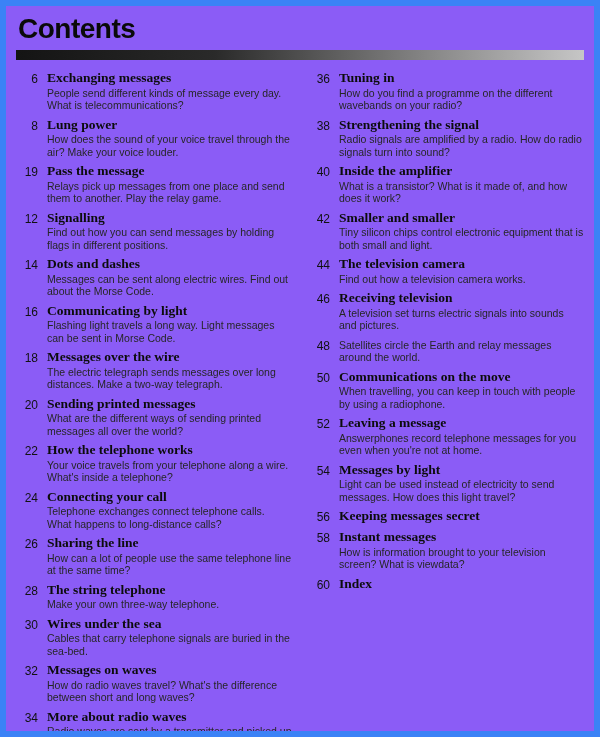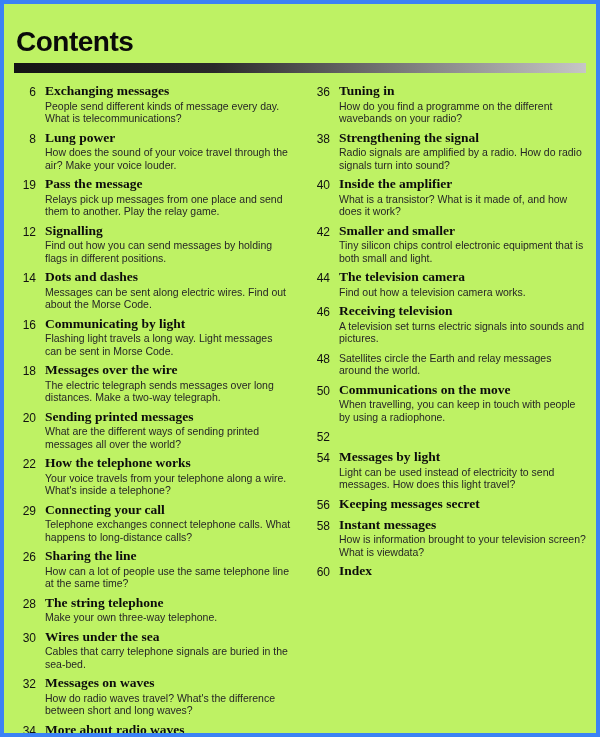--- a/index.html
+++ b/index.html
@@ -1,23 +1,23 @@
 <!DOCTYPE html>
 <html><head>
 <meta charset="utf-8">
 <style>
   * { margin: 0; padding: 0; box-sizing: border-box; }
   html, body { background: #f4f4f4; }
   body { font-family: "Liberation Sans", sans-serif; }
   .page {
     width: 600px;
     height: 737px;
-    background: #bef264;
-    border: 4px solid #3b82f6;
-    padding: 20px 10px 6px 10px;
+    background: #8b5cf6;
+    border: 6px solid #3b82f6;
+    padding: 5px 10px 6px 10px;
     overflow: hidden;
   }
   .page-title {
     font-family: "Liberation Sans", sans-serif;
     font-weight: 700;
     font-size: 28px;
     letter-spacing: -0.5px;
     color: #0a0a0a;
     margin: 2px 0 5px 2px;
   }
@@ -128,21 +128,21 @@
           </div>
         </div>
         <div class="entry">
           <span class="num">22</span>
           <div class="entry-body">
             <div class="entry-title">How the telephone works</div>
             <div class="entry-desc">Your voice travels from your telephone along a wire. What's inside a telephone?</div>
           </div>
         </div>
         <div class="entry">
-          <span class="num">29</span>
+          <span class="num">24</span>
           <div class="entry-body">
             <div class="entry-title">Connecting your call</div>
             <div class="entry-desc">Telephone exchanges connect telephone calls. What happens to long-distance calls?</div>
           </div>
         </div>
         <div class="entry">
           <span class="num">26</span>
           <div class="entry-body">
             <div class="entry-title">Sharing the line</div>
             <div class="entry-desc">How can a lot of people use the same telephone line at the same time?</div>
@@ -228,20 +228,24 @@
         </div>
         <div class="entry">
           <span class="num">50</span>
           <div class="entry-body">
             <div class="entry-title">Communications on the move</div>
             <div class="entry-desc">When travelling, you can keep in touch with people by using a radiophone.</div>
           </div>
         </div>
         <div class="entry">
           <span class="num">52</span>
+          <div class="entry-body">
+            <div class="entry-title">Leaving a message</div>
+            <div class="entry-desc">Answerphones record telephone messages for you even when you're not at home.</div>
+          </div>
         </div>
         <div class="entry">
           <span class="num">54</span>
           <div class="entry-body">
             <div class="entry-title">Messages by light</div>
             <div class="entry-desc">Light can be used instead of electricity to send messages. How does this light travel?</div>
           </div>
         </div>
         <div class="entry">
           <span class="num">56</span>

